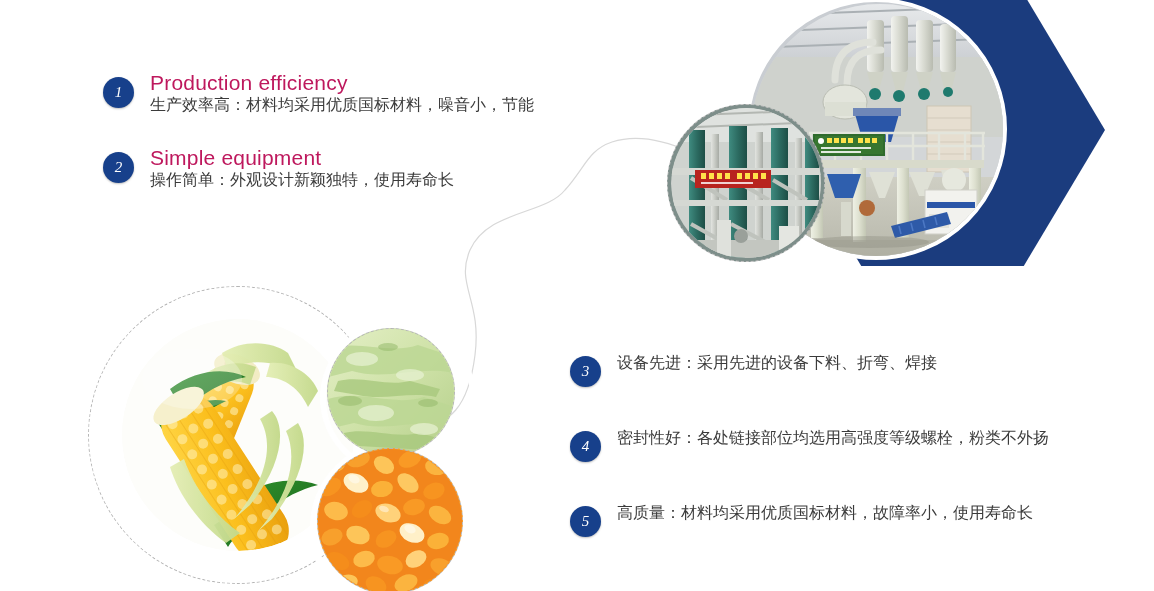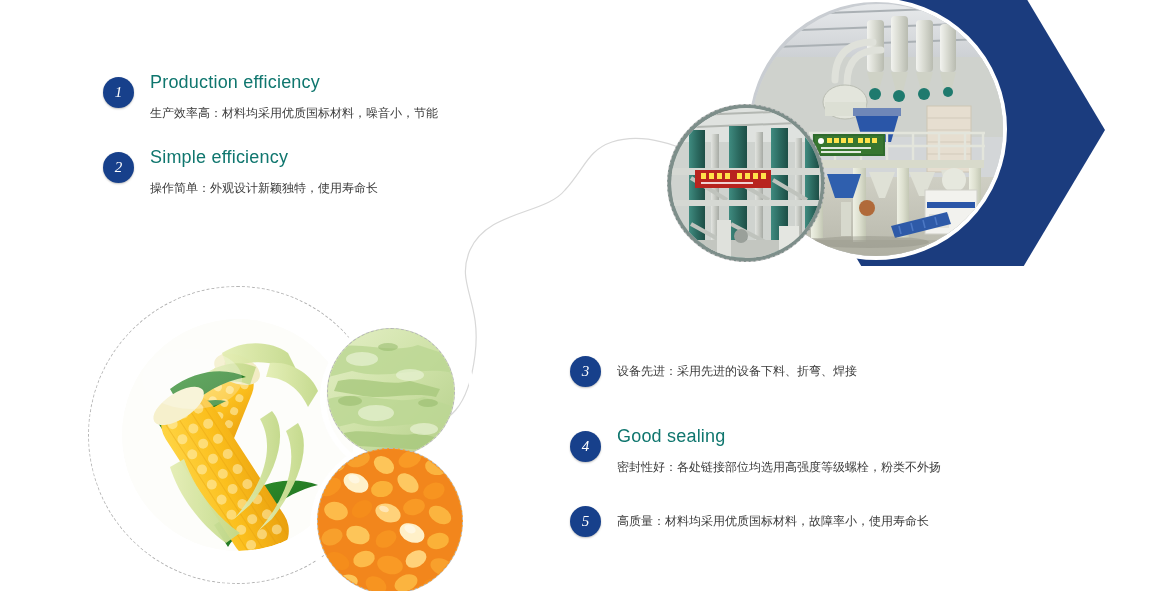--- a/index.html
+++ b/index.html
@@ -23,32 +23,32 @@
     font-size:15px;
     font-weight:normal;
     display:flex;align-items:center;justify-content:center;
     flex:0 0 31px;
     box-shadow:0 1px 2px rgba(0,0,0,.25);
     line-height:1;
     font-family:"Liberation Serif","DejaVu Serif",serif;
   }
   .ftext{margin-left:16px;margin-top:-5px;}
   .ftitle{
-    color:#0f766e;
-    font-size:18px;
+    color:#be185d;
+    font-size:21px;
     line-height:21px;
     letter-spacing:.2px;
     white-space:nowrap;
   }
   .fdesc{
     color:#3b3b3b;
-    font-size:12px;
+    font-size:16px;
     line-height:22px;
     white-space:nowrap;
-    margin-top:9px;
+    margin-top:1px;
   }
 
   
   #connector{position:absolute;left:0;top:0;width:1154px;height:591px;pointer-events:none;}
 
   
   #hex-wrap{position:absolute;left:745px;top:-6px;width:330px;height:280px;}
   #hexagon{
     position:absolute;left:35px;top:0;width:325px;height:272px;
     background:#1b3c7e;
@@ -540,36 +540,35 @@
     <div class="badge">1</div>
     <div class="ftext">
       <div class="ftitle">Production efficiency</div>
       <div class="fdesc">生产效率高：材料均采用优质国标材料，噪音小，节能</div>
     </div>
   </div>
 
   <div class="feature" style="left:103px;top:152px;">
     <div class="badge">2</div>
     <div class="ftext">
-      <div class="ftitle">Simple efficiency</div>
+      <div class="ftitle">Simple equipment</div>
       <div class="fdesc">操作简单：外观设计新颖独特，使用寿命长</div>
     </div>
   </div>
 
   <div class="feature" style="left:570px;top:356px;">
     <div class="badge">3</div>
     <div class="ftext">
       <div class="fdesc">设备先进：采用先进的设备下料、折弯、焊接</div>
     </div>
   </div>
 
   <div class="feature" style="left:570px;top:431px;">
     <div class="badge">4</div>
     <div class="ftext">
-      <div class="ftitle">Good sealing</div>
       <div class="fdesc">密封性好：各处链接部位均选用高强度等级螺栓，粉类不外扬</div>
     </div>
   </div>
 
   <div class="feature" style="left:570px;top:506px;">
     <div class="badge">5</div>
     <div class="ftext">
       <div class="fdesc">高质量：材料均采用优质国标材料，故障率小，使用寿命长</div>
     </div>
   </div>

